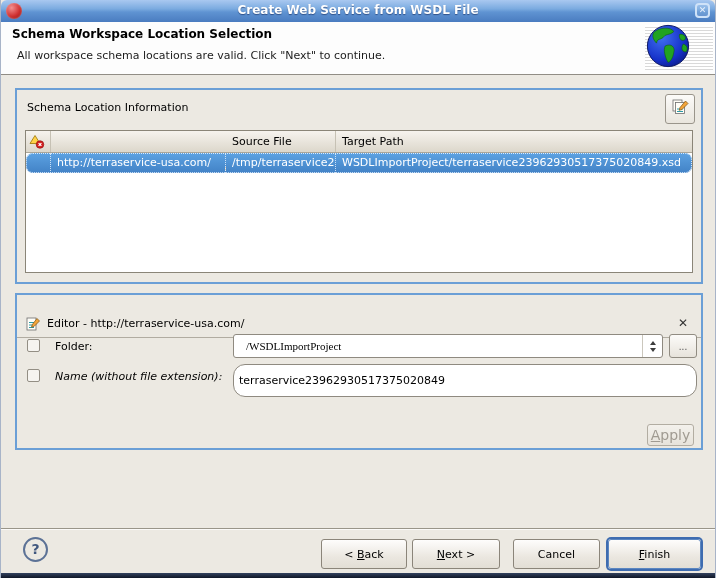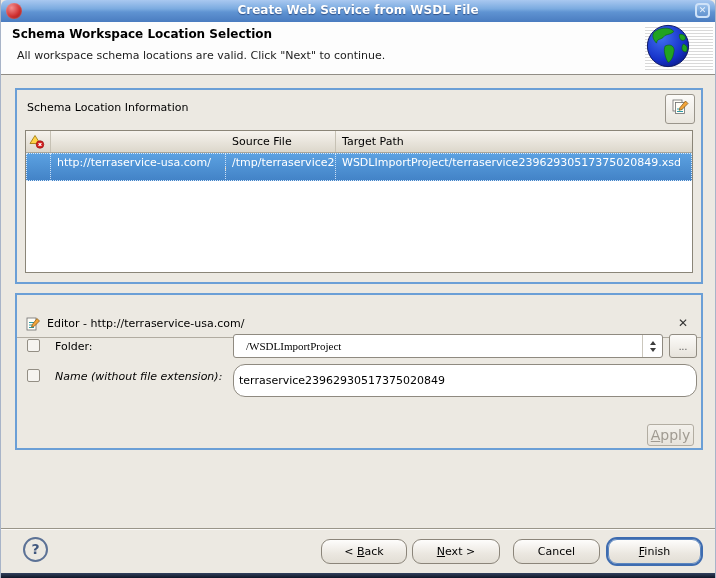--- a/index.html
+++ b/index.html
@@ -61,21 +61,21 @@
     background:#ffffff;border:1px solid #8a8578;
   }
   .thead{display:flex;height:22px;box-sizing:border-box;
     background:linear-gradient(#f6f3ee,#dcd7cb);border-bottom:1px solid #aaa598;}
   .th{box-sizing:border-box;padding:4px 0 0 6px;border-right:1px solid #c6c1b4;
     white-space:nowrap;overflow:hidden;color:#000;cursor:default;}
   .th-status{width:25px;padding:3px 0 0 3px;}
   .th-ns{width:175px;margin-top:36px;}
   .th-src{width:110px;}
   .th-tgt{flex:1;border-right:none;}
-  .trow{display:flex;height:28px;box-sizing:border-box;cursor:default;}
+  .trow{display:flex;height:20px;box-sizing:border-box;cursor:default;border-radius:7px;}
   .trow.selected{
     background:linear-gradient(#5ca2e2,#4282c6);color:#fff;
     outline:1px dotted #dcebfb;outline-offset:-1px;
   }
   .td{box-sizing:border-box;padding:3px 0 0 6px;white-space:nowrap;overflow:hidden;
     border-right:1px dotted rgba(235,244,255,.8);}
   .td-status{width:25px;}
   .td-ns{width:175px;}
   .td-src{width:110px;}
   .td-tgt{flex:1;border-right:none;}
@@ -126,23 +126,23 @@
   
   .footer-sep{position:absolute;left:0;right:0;top:528px;height:2px;
     border-top:1px solid #999589;background:#fbfaf8;}
   .footer{position:absolute;left:0;right:0;top:530px;height:43px;background:#ece9e2;}
   .help-btn{
     position:absolute;left:22px;top:7px;width:25px;height:25px;box-sizing:border-box;
     border:2px solid #5c7296;border-radius:50%;color:#40577e;font-size:14px;font-weight:bold;
     text-align:center;line-height:21px;cursor:pointer;
   }
   .btn{
-    position:absolute;top:9px;height:25px;box-sizing:border-box;
+    position:absolute;top:9px;height:30px;box-sizing:border-box;
     background:linear-gradient(#fefdfc,#ebe7e0 60%,#e2ded5);
-    border:1px solid #8b857a;border-radius:9px;
+    border:1px solid #8b857a;border-radius:3px;
     font-family:inherit;font-size:11px;color:#000;cursor:pointer;padding:0;
   }
   .btn-back{left:320px;width:86px;}
   .btn-next{left:411px;width:88px;}
   .btn-cancel{left:512px;width:87px;}
   .btn-finish{left:607px;width:93px;box-shadow:0 0 0 2px #3e6cb0;border-color:#5b86c0;}
   .key{text-decoration:underline;}
   .bottom-edge{position:absolute;left:0;right:0;bottom:0;height:5px;
     background:linear-gradient(#33425f,#0f1626);}
 </style>

